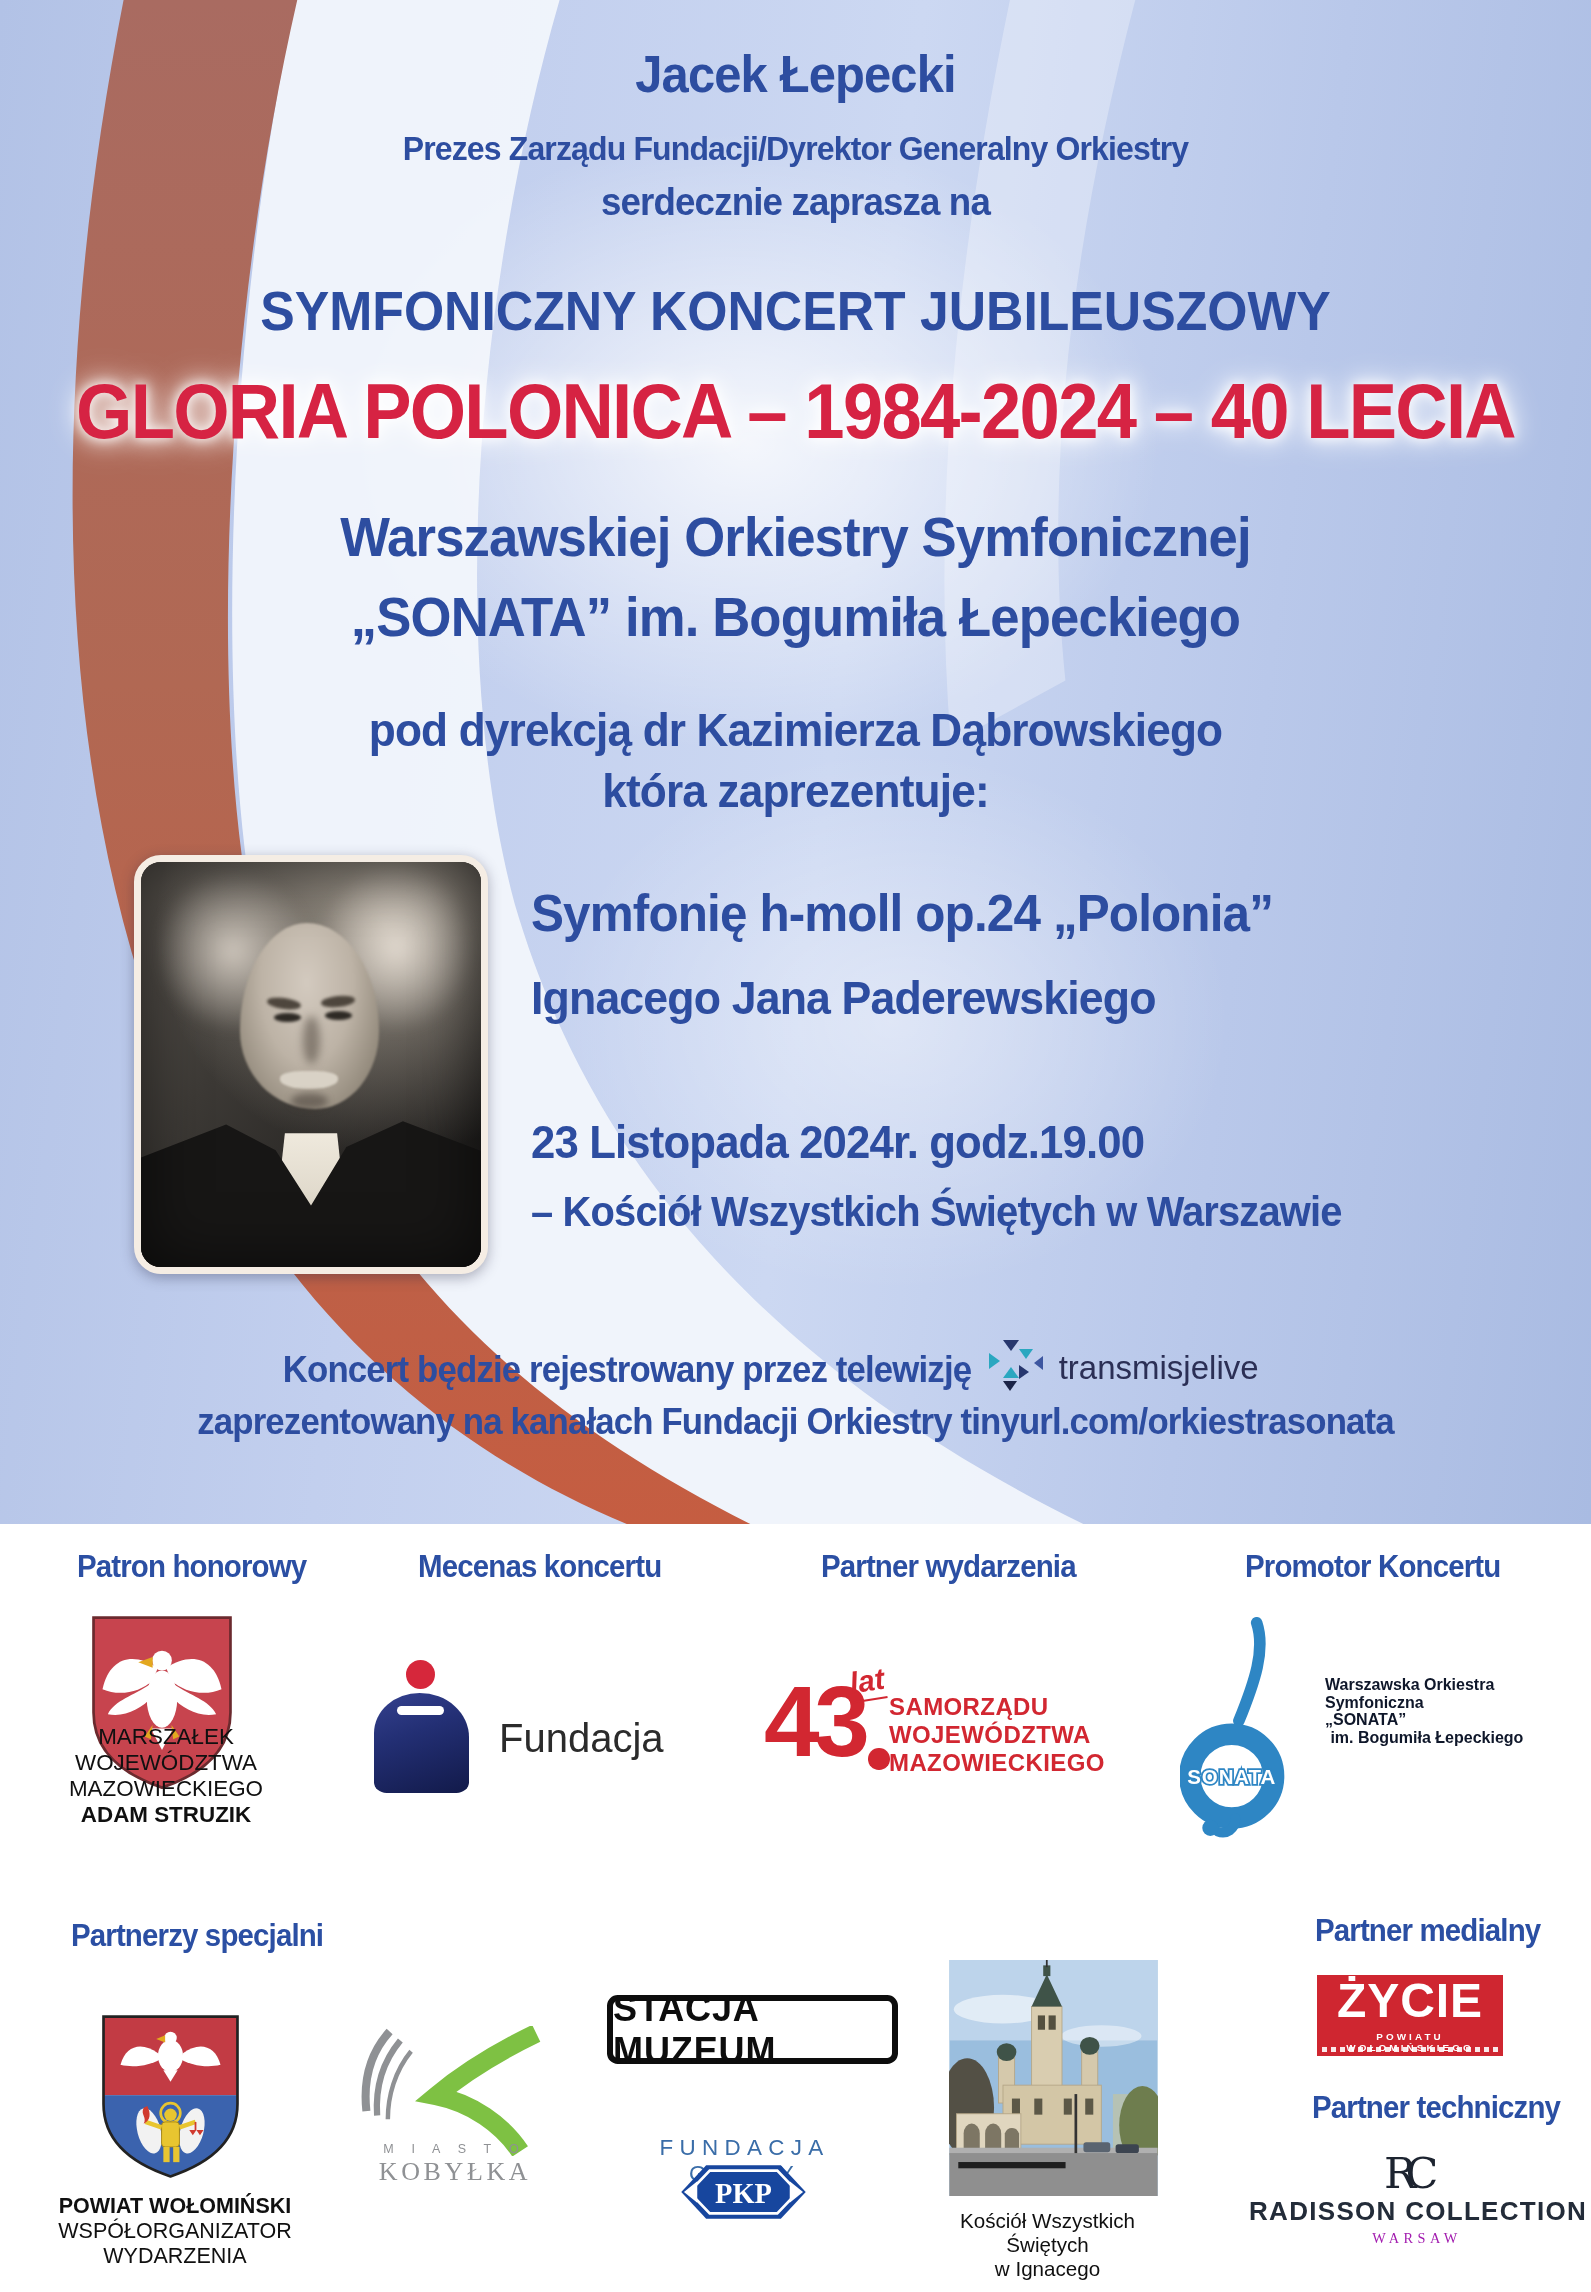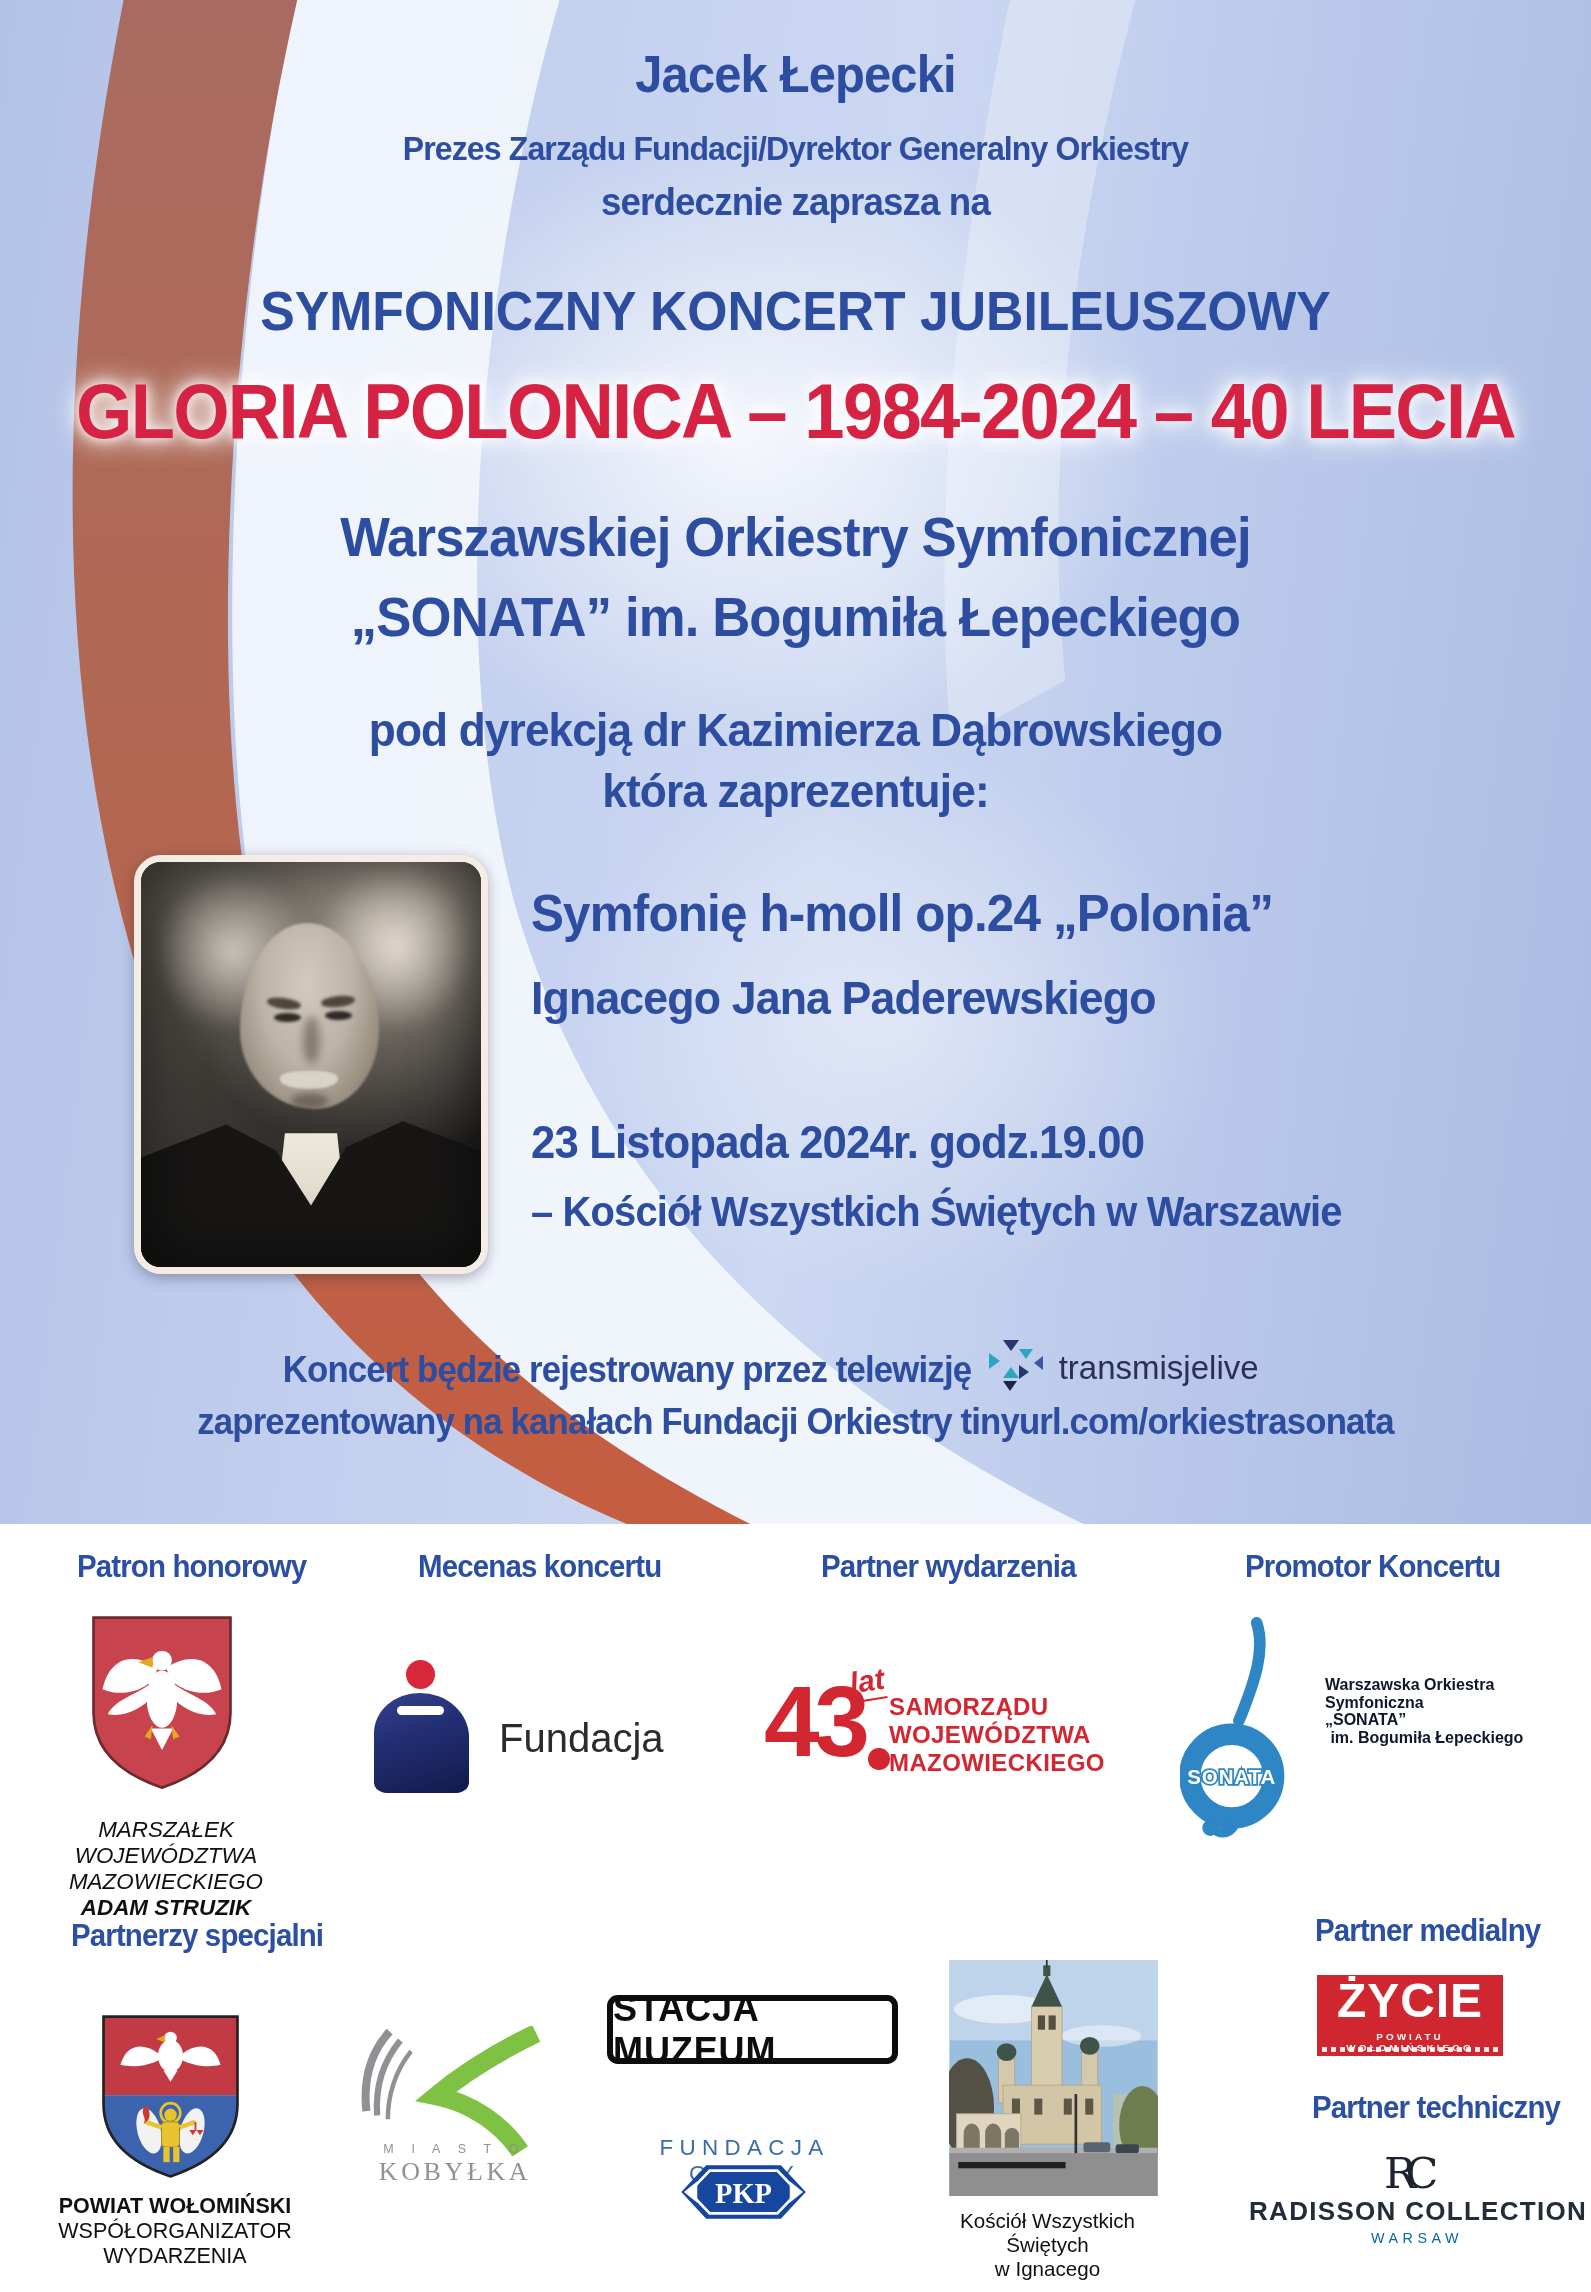--- a/index.html
+++ b/index.html
@@ -94,21 +94,21 @@
   .zycie-sub{position:absolute;left:0;top:56px;width:100%;text-align:center;font-size:9.9px;font-weight:bold;color:#fff;
       letter-spacing:3.1px;}
   .zycie-strip{position:absolute;left:5.4px;right:5.4px;top:72px;height:4.5px;opacity:.9;
       background:repeating-linear-gradient(90deg,#ffffff 0 5.4px, rgba(255,255,255,0) 5.4px 9px);}
   .rcmono{position:absolute;left:1384px;top:2148px;width:72px;height:54px;font-family:"DejaVu Serif",serif;
       color:#1d2430;font-size:43px;}
   .rcmono span{position:absolute;top:0;}
   .rad-name{position:absolute;left:1249px;top:2196px;width:336px;text-align:center;font-size:26px;font-weight:600;
       letter-spacing:1.3px;color:#232c39;white-space:nowrap;}
   .rad-city{position:absolute;left:1249px;top:2230px;width:336px;text-align:center;font-size:14.3px;font-weight:500;
-      letter-spacing:4.5px;color:#0369a1;}
+      letter-spacing:4.5px;color:#a21caf;font-family:Liberation Serif, serif;}
   .kob-miasto{position:absolute;left:383px;top:2142px;width:143px;text-align:center;font-size:12.5px;letter-spacing:7.2px;
       color:#8f9194;}
   .kob-name{position:absolute;left:376px;top:2157px;width:158px;text-align:center;font-size:26px;letter-spacing:3.6px;
       color:#8f9194;font-family:"Liberation Serif",serif;}
 </style>
 </head>
 <body>
 
 <div class="page">
 
@@ -187,21 +187,21 @@
     <path d="M87,60 C115,42 141,48 149,84 C131,92 107,88 93,74 Z" fill="#ffffff"></path>
     <path d="M70,78 C50,92 30,96 22,112 C40,116 60,106 72,92 Z" fill="#ffffff"></path>
     <path d="M95,78 C115,92 135,96 143,112 C125,116 105,106 93,92 Z" fill="#ffffff"></path>
     <ellipse cx="82.5" cy="95" rx="17" ry="32" fill="#ffffff"></ellipse>
     <path d="M70,128 L82.5,152 L95,128 Z" fill="#ffffff"></path>
     <circle cx="82.5" cy="52" r="11" fill="#ffffff"></circle>
     <path d="M72,48 L56,54 L72,60 Z" fill="#e3a81f"></path>
     <path d="M72,124 l-9,13 l7,3 z" fill="#e3a81f"></path>
     <path d="M93,124 l9,13 l-7,3 z" fill="#e3a81f"></path>
   </svg>
-  <div class="cap" style="left:36px;top:1817px;width:260px;font-style:italic;">
+  <div class="cap" style="left:36px;top:1724px;width:260px;">
     <div>MARSZAŁEK WOJEWÓDZTWA</div>
     <div>MAZOWIECKIEGO</div>
     <div class="capline-b">ADAM STRUZIK</div>
   </div>
 
   <div class="pko">
     <div class="pko-dot"></div>
     <div class="pko-cyl">
       <div class="pko-slot"></div>
     </div>

